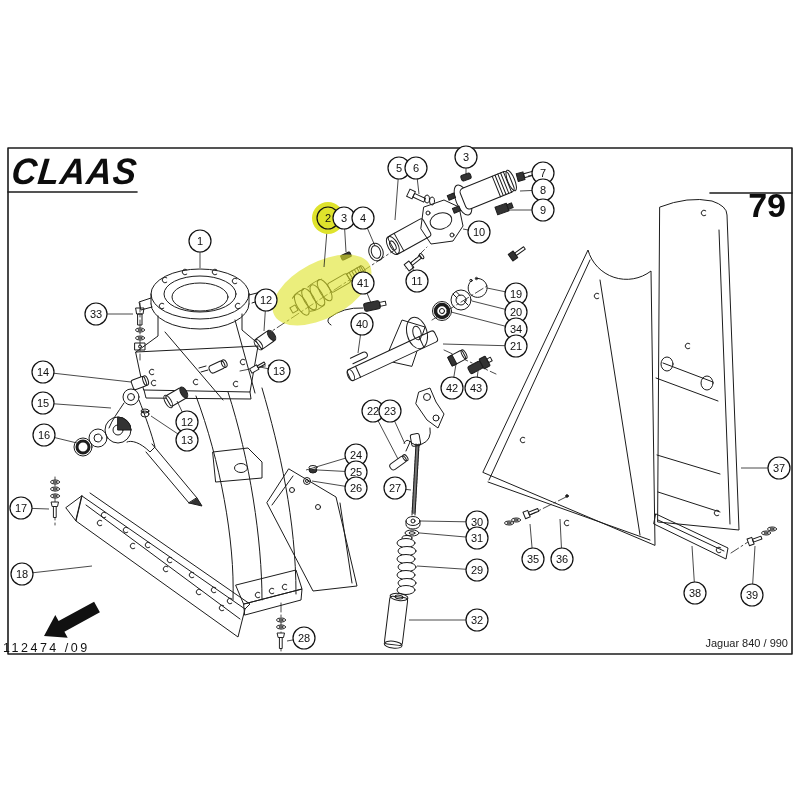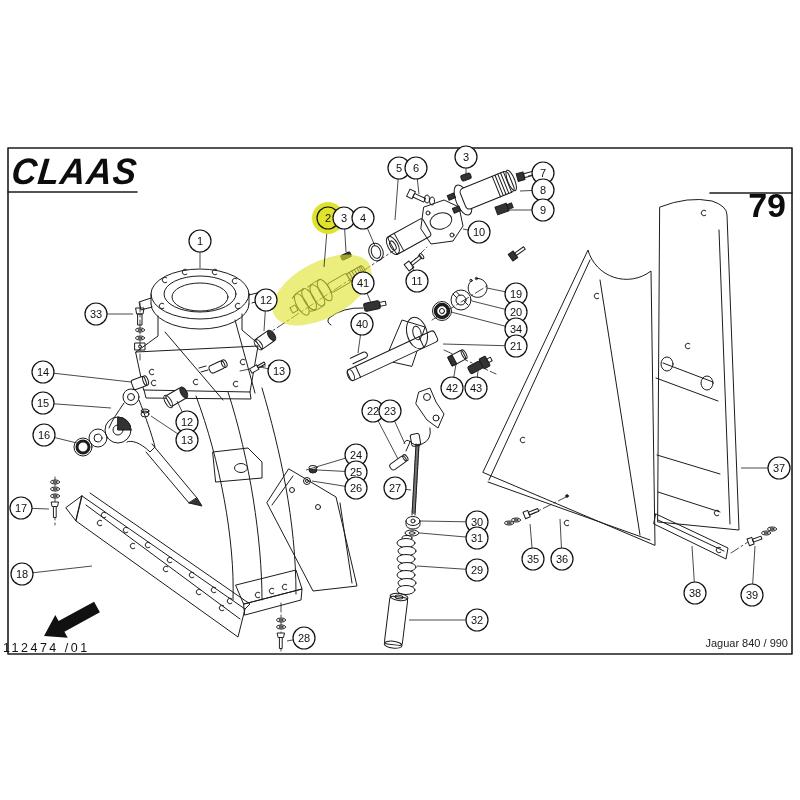--- a/index.html
+++ b/index.html
@@ -616,15 +616,15 @@
           <line x1="304" y1="638" x2="287" y2="641" stroke="#1c1c1c" stroke-width="0.8"></line>
           <circle cx="304" cy="638" r="11" fill="#fff" stroke="#111" stroke-width="1.2"></circle>
           <text x="304" y="642" text-anchor="middle">28</text>
         </g>
       </g>
 </svg>
 
 <div class="brand">CLAAS</div>
 <div class="pageno">79</div>
 <div class="model">Jaguar 840 / 990</div>
-<div class="docno">112474 /01</div>
+<div class="docno">112474 /09</div>
 
 </div>
 
 </body></html>

